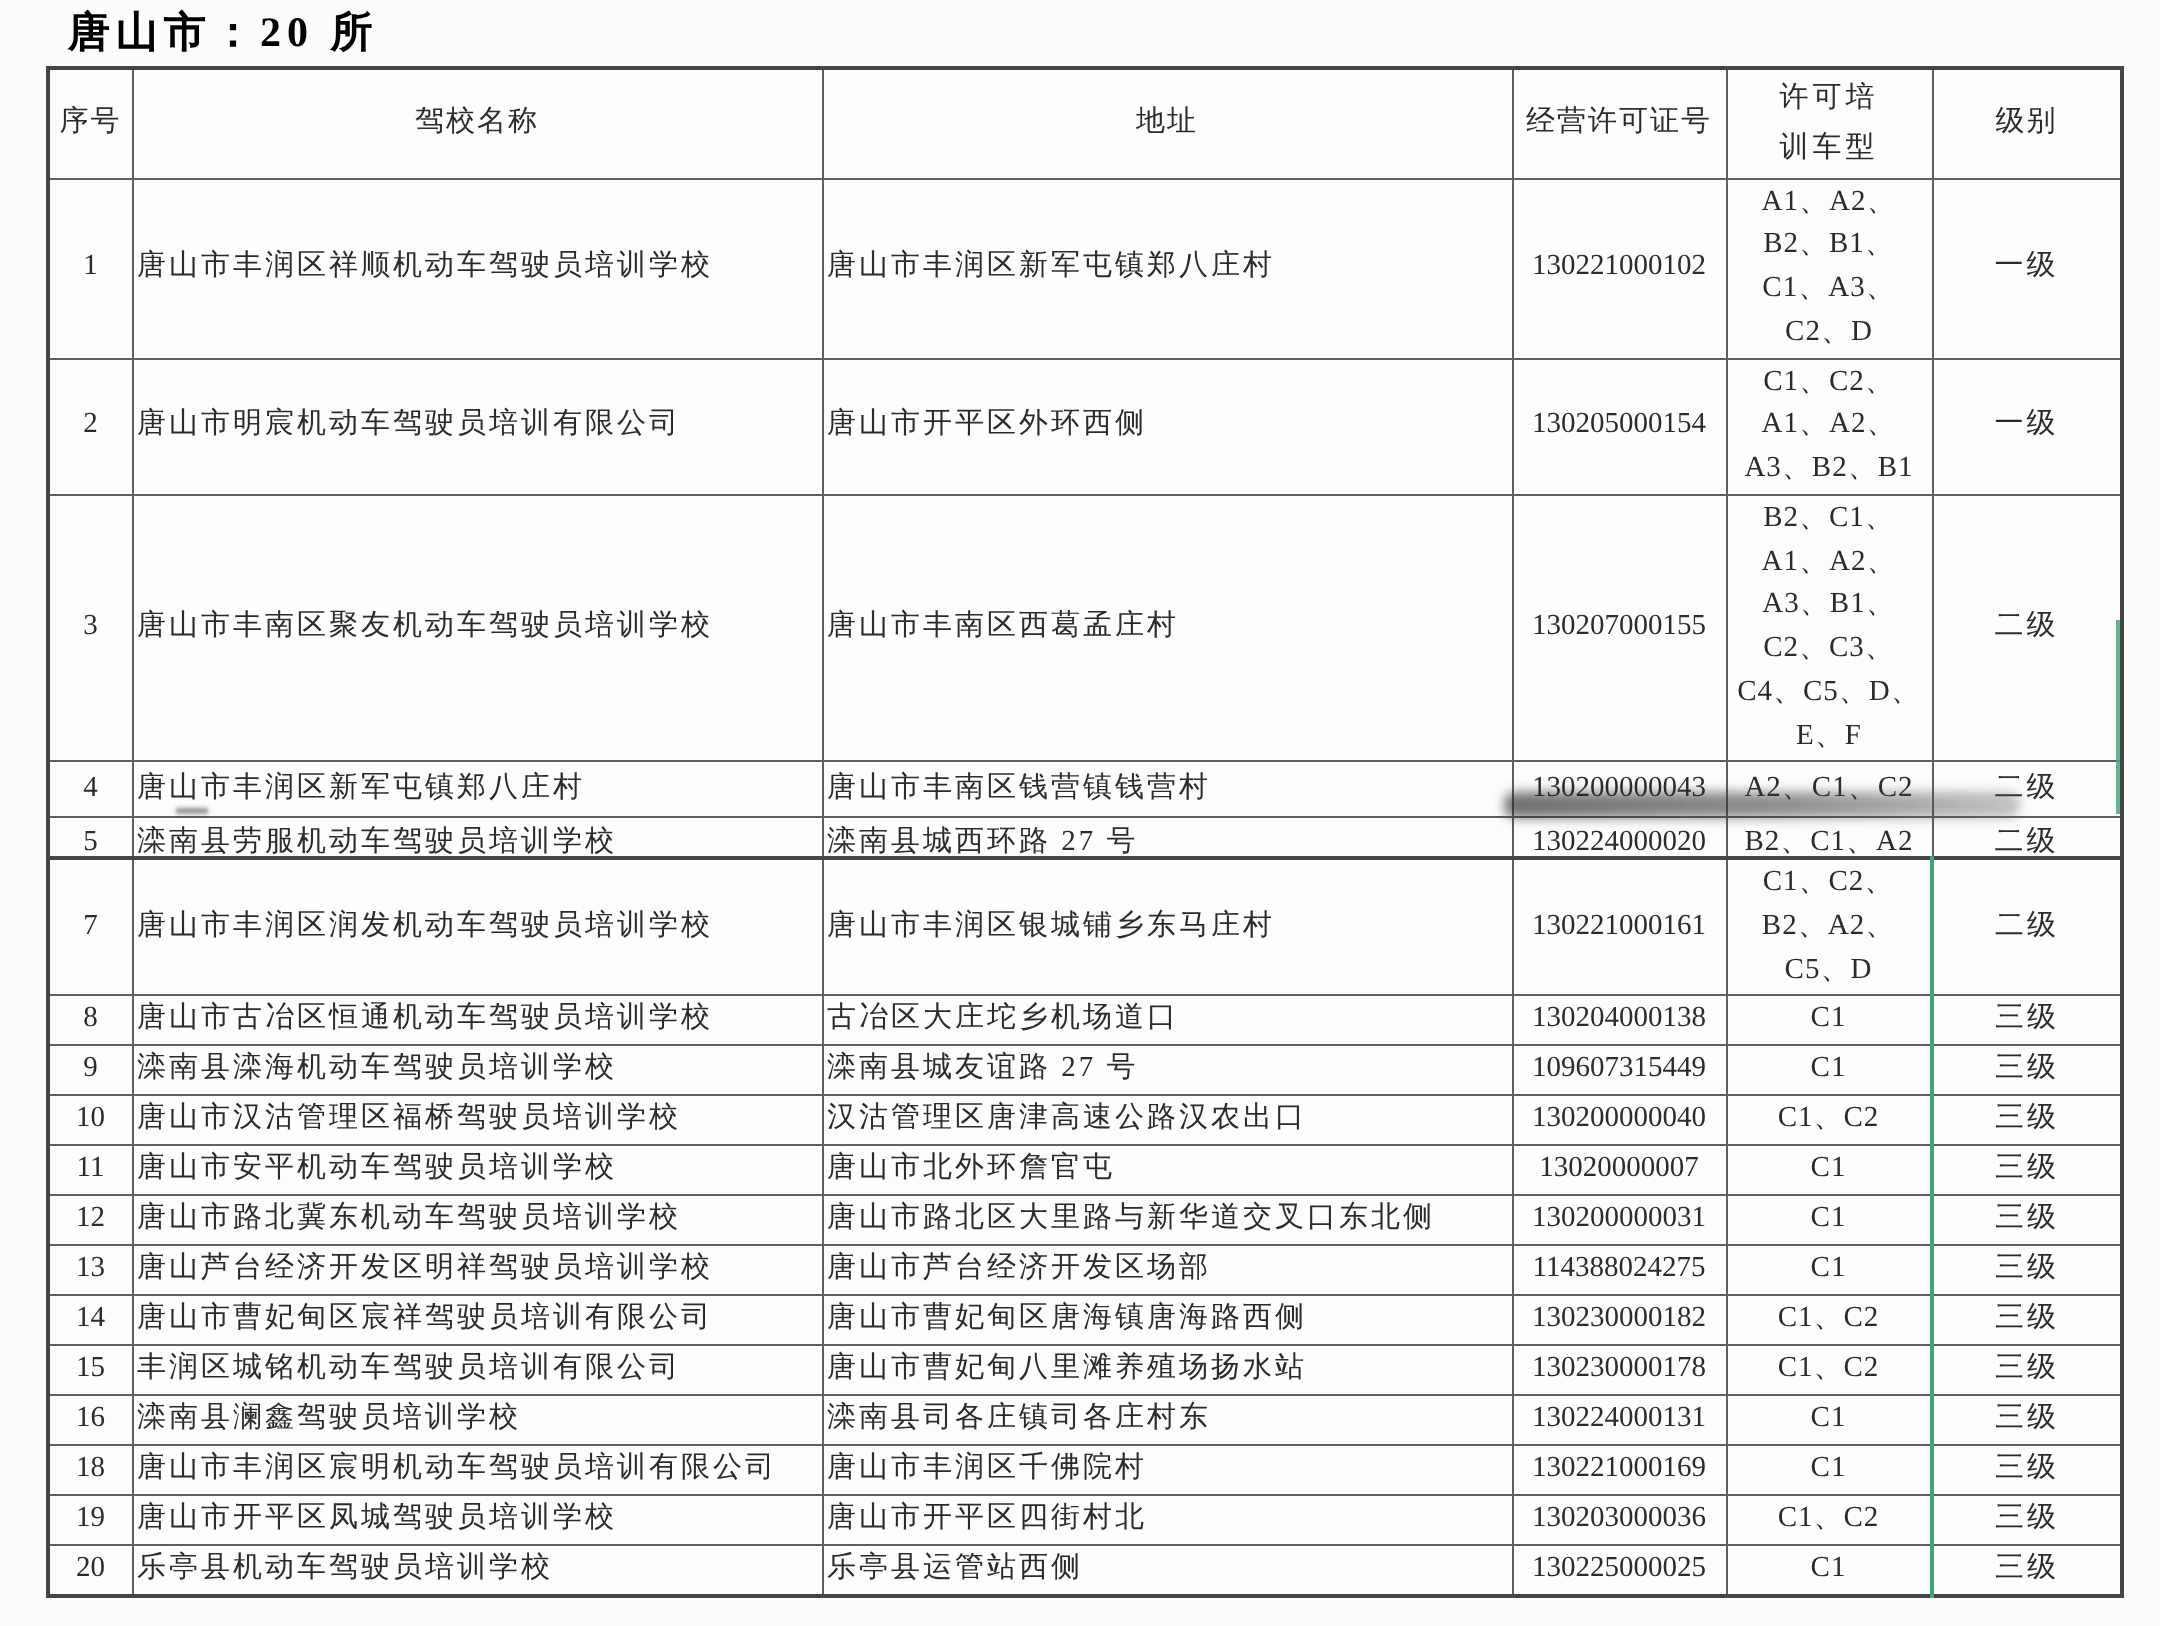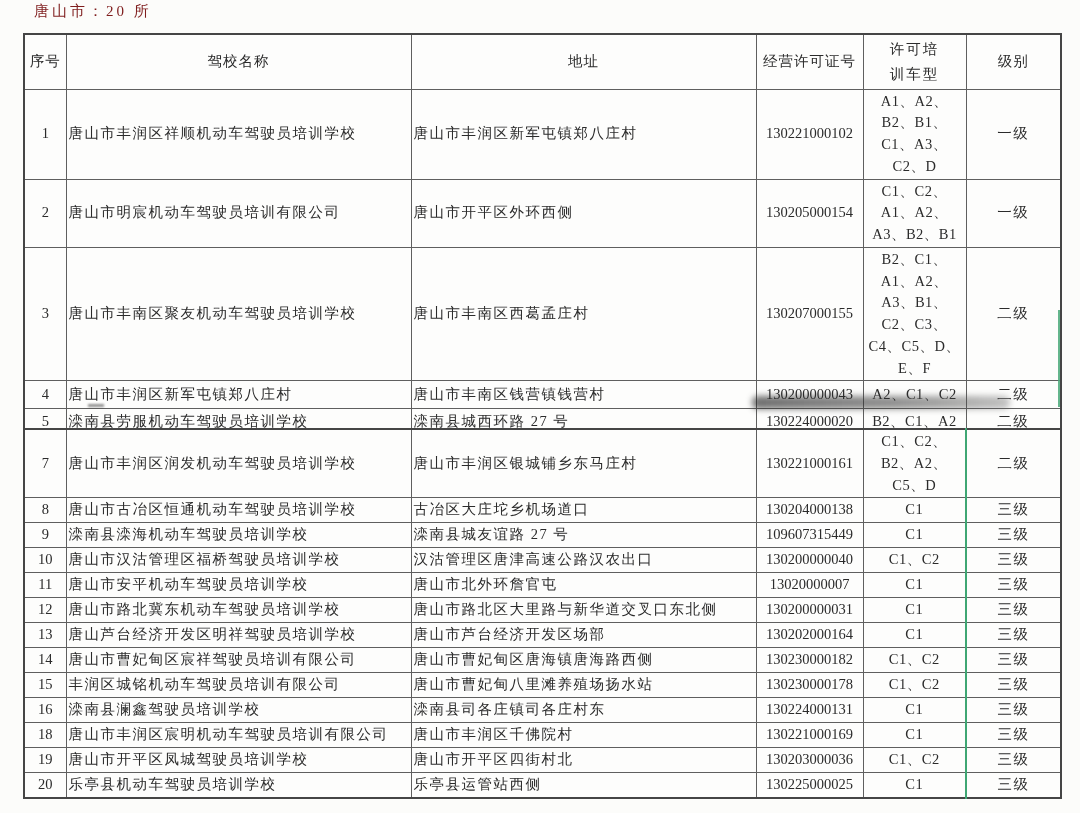--- a/index.html
+++ b/index.html
@@ -7,23 +7,23 @@
     width:1080px;height:813px;
     background:#fcfcfa;
     font-family:"Liberation Serif","DejaVu Serif",serif;
     color:#2d2d2d;
     position:relative;
     overflow:hidden;
   }
   .page{position:absolute;inset:0;}
   .doc-title{
     position:absolute;left:34px;top:2px;
-    font-size:15px;font-weight:400;
+    font-size:21px;font-weight:700;
     letter-spacing:3px;
-    color:#7f1d1d;
+    color:#000000;
   }
   table.doc-table{
     position:absolute;left:23px;
     border-collapse:collapse;
     table-layout:fixed;
     width:1037px;
     background:#fdfdfc;
   }
   table.doc-table td,table.doc-table th{
     border:1px solid #5f5f5f;
@@ -204,21 +204,21 @@
           <td class="l cell-zh">唐山市路北冀东机动车驾驶员培训学校</td>
           <td class="l cell-zh">唐山市路北区大里路与新华道交叉口东北侧</td>
           <td class="c">130200000031</td>
           <td class="c types">C1</td>
           <td class="c cell-zh">三级</td>
         </tr>
         <tr>
           <td class="c">13</td>
           <td class="l cell-zh">唐山芦台经济开发区明祥驾驶员培训学校</td>
           <td class="l cell-zh">唐山市芦台经济开发区场部</td>
-          <td class="c">130202000164</td>
+          <td class="c">114388024275</td>
           <td class="c types">C1</td>
           <td class="c cell-zh">三级</td>
         </tr>
         <tr>
           <td class="c">14</td>
           <td class="l cell-zh">唐山市曹妃甸区宸祥驾驶员培训有限公司</td>
           <td class="l cell-zh">唐山市曹妃甸区唐海镇唐海路西侧</td>
           <td class="c">130230000182</td>
           <td class="c types">C1、C2</td>
           <td class="c cell-zh">三级</td>

